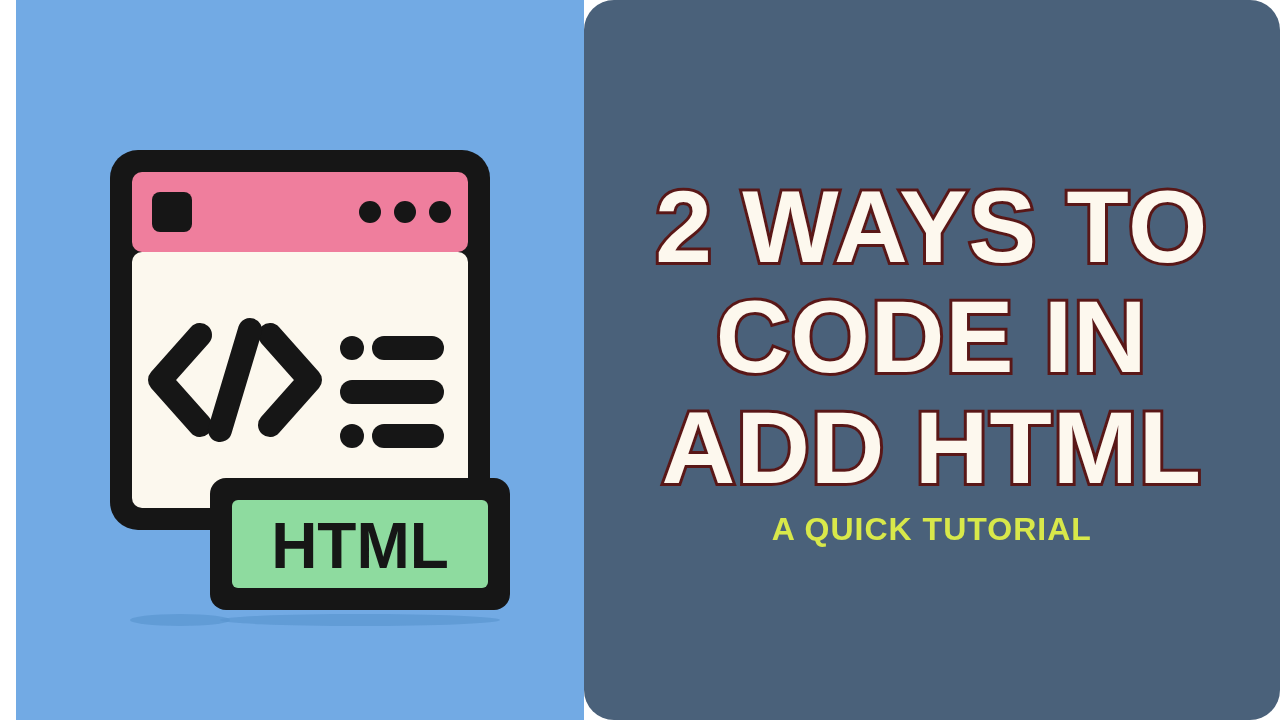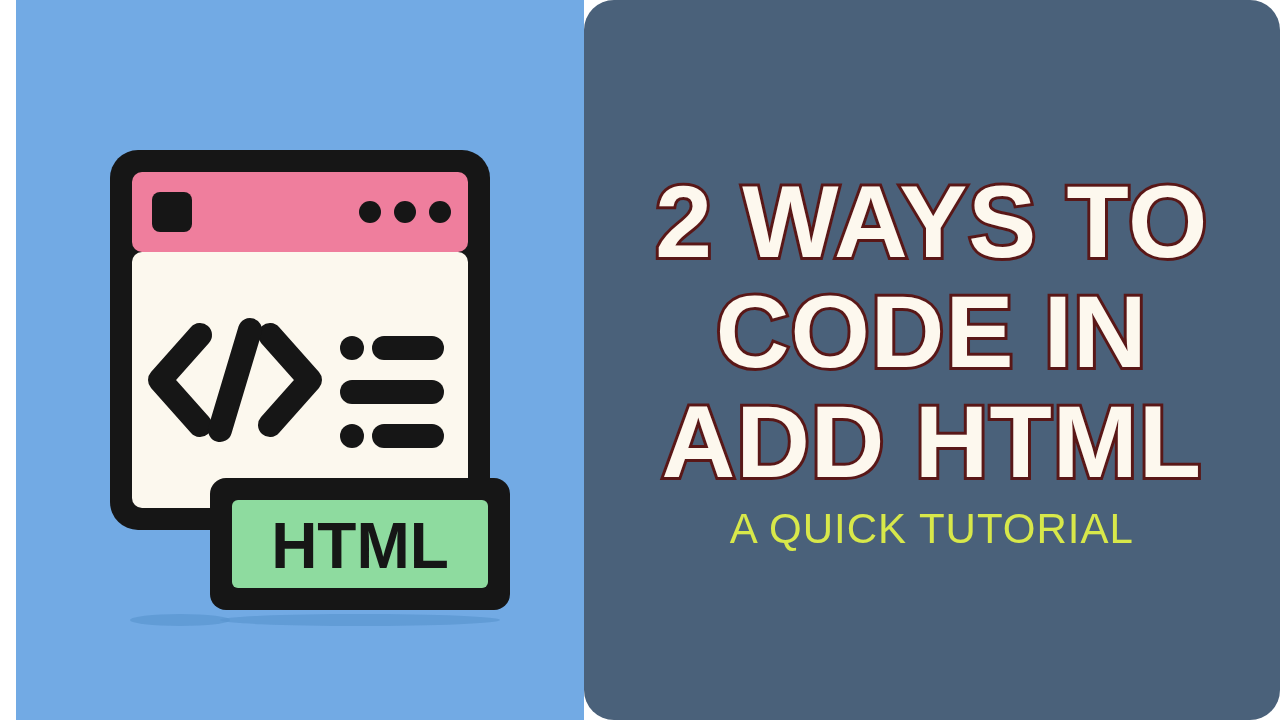--- a/index.html
+++ b/index.html
@@ -36,22 +36,22 @@
       font-weight: 900;
       text-align: center;
       line-height: 1.08;
       letter-spacing: 1px;
       -webkit-text-stroke: 6px #5a1818;
       paint-order: stroke fill;
       text-shadow: 0 0 2px #5a1818;
     }
     .subtitle {
       color: #d8e84a;
-      font-size: 42px;
-      font-weight: 400;
+      font-size: 32px;
+      font-weight: 700;
       text-align: center;
       margin-top: 8px;
       letter-spacing: 1px;
     }
     .icon-container {
       position: relative;
       width: 480px;
       height: 560px;
     }
   </style>

